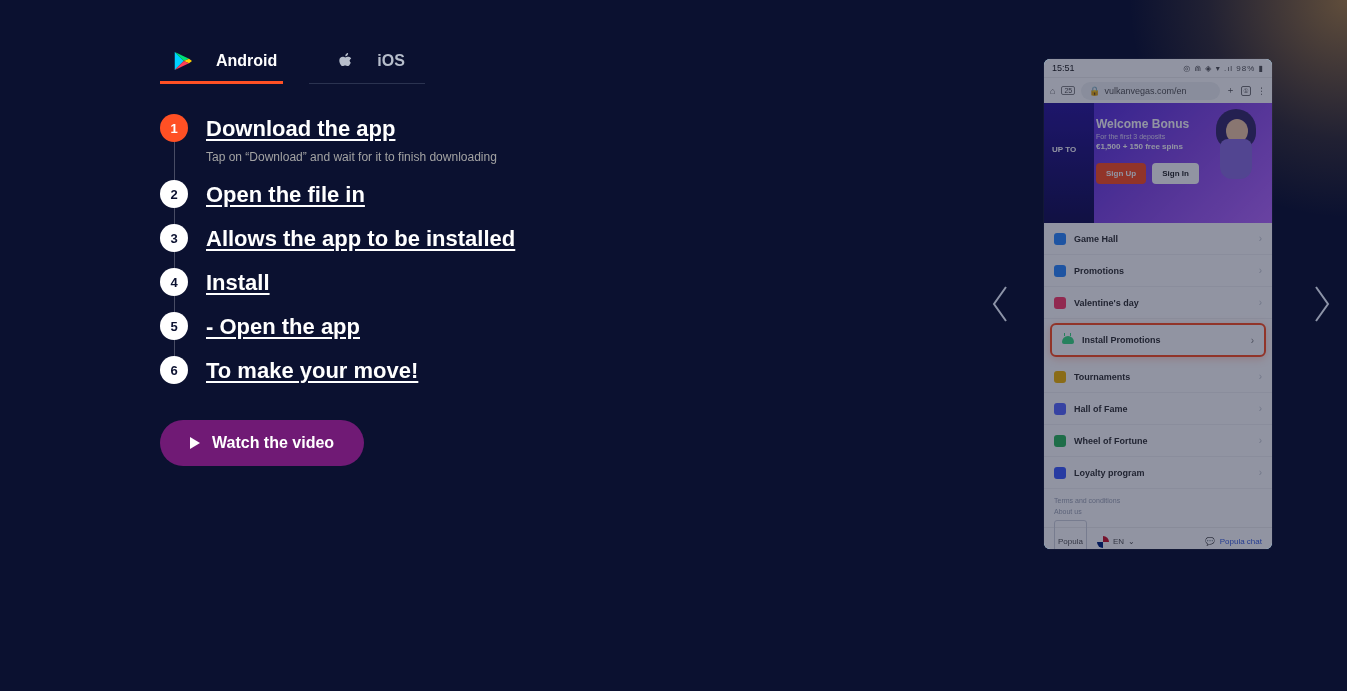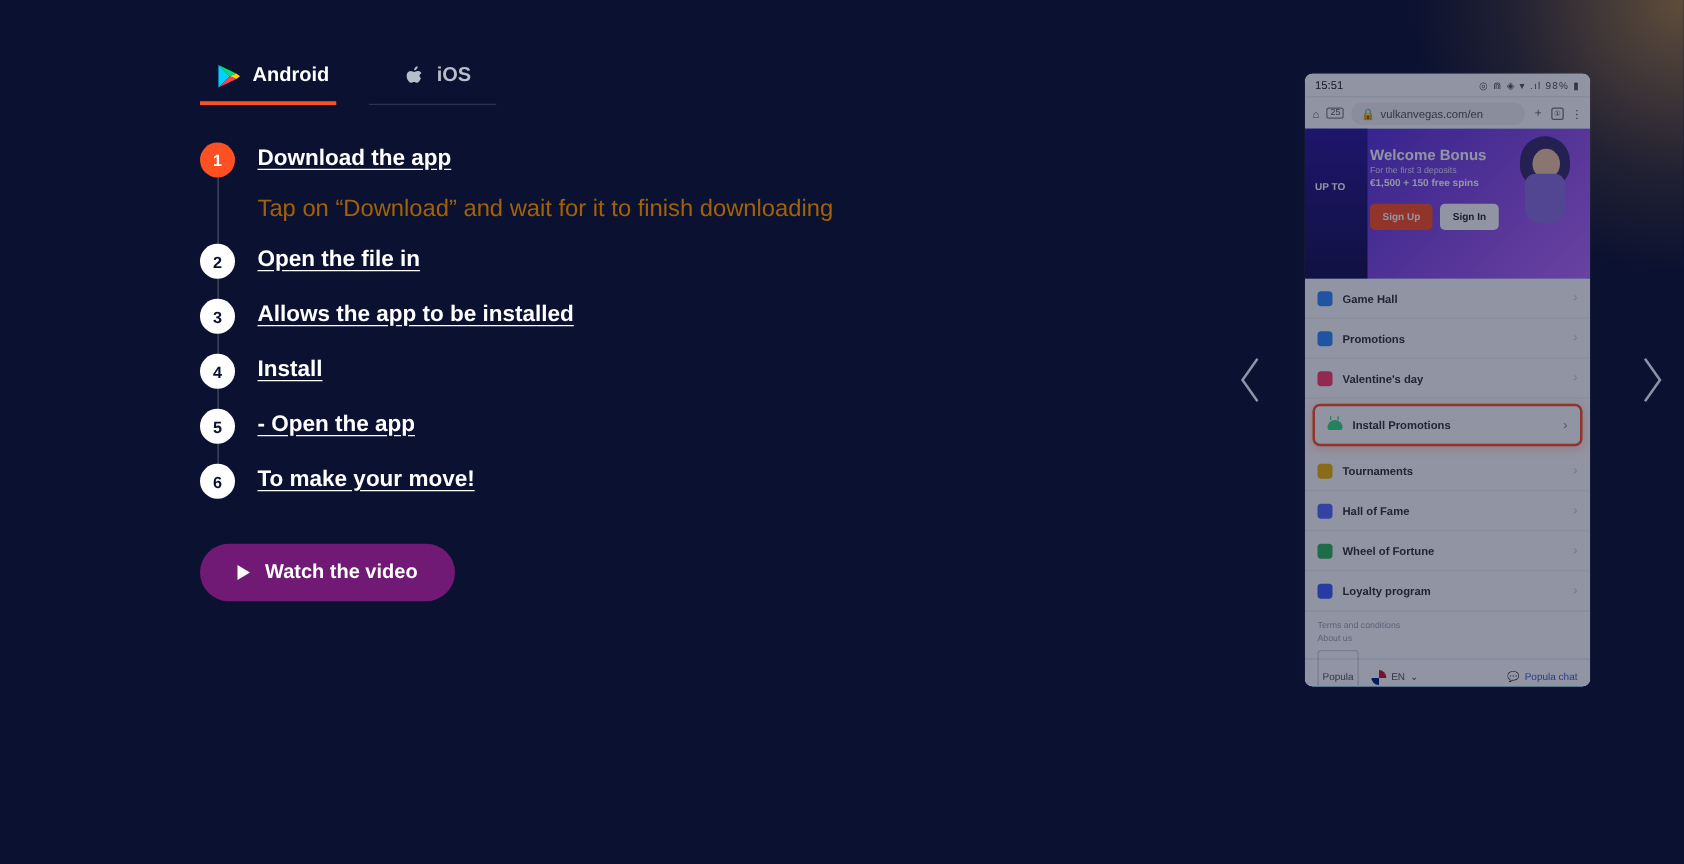--- a/index.html
+++ b/index.html
@@ -8,39 +8,39 @@
   .halo { position:absolute; top:-220px; right:-220px; width:440px; height:440px; border-radius:50%; background: radial-gradient(circle at center, rgba(255,190,80,.35) 0%, rgba(255,190,80,.09) 45%, rgba(255,190,80,0) 70%); pointer-events:none; }
 
   h1.title { text-align:center; font-size:40px; font-weight:800; letter-spacing:.2px; padding-top:76px; }
 
   .content { display:flex; padding-top:44px; }
 
   
   .left { margin-left:160px; width:640px; }
 
   .tabs { display:flex; align-items:flex-end; height:34px; }
-  .tab { display:flex; align-items:center; gap:10px; height:34px; padding:0 6px 0 14px; font-weight:800; font-size:16px; cursor:pointer; position:relative; }
+  .tab { display:flex; align-items:center; gap:24px; height:34px; padding:0 6px 0 14px; font-weight:800; font-size:16px; cursor:pointer; position:relative; }
   .tab .underline { position:absolute; bottom:-6px; left:0; right:0; height:3px; background:transparent; }
   .tab.active .underline { background:#ff5024; }
   .tab.ios { color:#b7becb; font-weight:700; margin-left:40px; }
   .tab.ios .underline { bottom:-6px; height:1px; left:-14px; right:-14px; background:#2b3350; }
   .tab.android { color:#fff; }
 
   .play-icon svg { width:18px; height:20px; display:block; }
   .apple-icon svg { width:16px; height:18px; display:block; }
 
   .steps { margin-top:36px; position:relative; }
   .connector { position:absolute; left:14px; top:22px; bottom:20px; width:1px; background:rgba(255,255,255,.25); }
   .step { display:flex; gap:18px; align-items:flex-start; margin-bottom:16px; }
   .num { width:28px; height:28px; border-radius:50%; display:flex; align-items:center; justify-content:center; font-weight:800; font-size:13px; flex-shrink:0; position:relative; z-index:1; }
   .num.active { background:#ff5024; color:#fff; }
   .num.idle { background:#fff; color:#0b1130; }
   .step .text { padding-top:2px; }
-  .step .label { font-size:18px; font-weight:800; text-decoration:underline; text-underline-offset:3px; }
-  .step .sub { margin-top:20px; color:#a16207; font-size:19px; }
+  .step .label { font-size:22px; font-weight:800; text-decoration:underline; text-underline-offset:3px; }
+  .step .sub { margin-top:8px; color:#a3a3a3; font-size:12px; }
 
   .watch { margin-top:20px; display:inline-flex; align-items:center; gap:12px; background:#701a75; color:#fff; font-weight:800; font-size:16px; padding:14px 30px; border-radius:28px; cursor:pointer; }
   .watch .tri { width:0; height:0; border-top:6px solid transparent; border-bottom:6px solid transparent; border-left:10px solid #fff; }
 
   
   .carousel { position:relative; margin-left:30px; flex:1; height:520px; display:flex; align-items:center; }
   .arrow { width:20px; height:38px; cursor:pointer; display:flex; align-items:center; }
   .arrow svg { stroke:#8d94a8; stroke-width:2; fill:none; width:20px; height:38px; }
   .arrow.left { margin-right:34px; }
   .arrow.right { margin-left:40px; }

